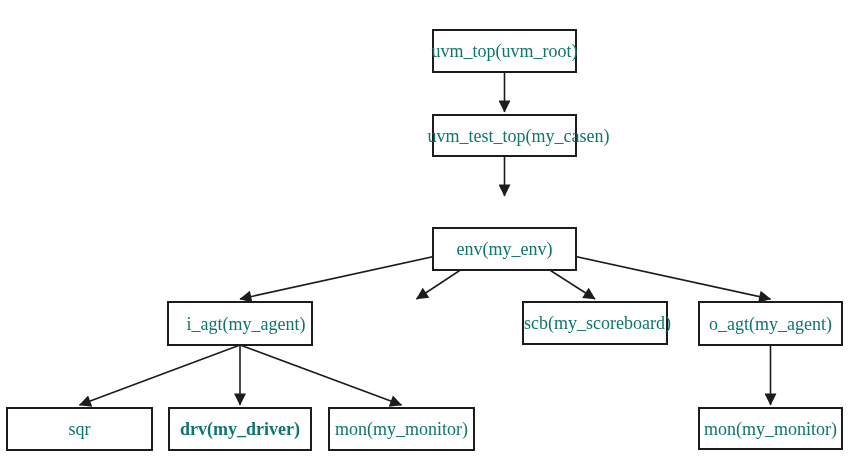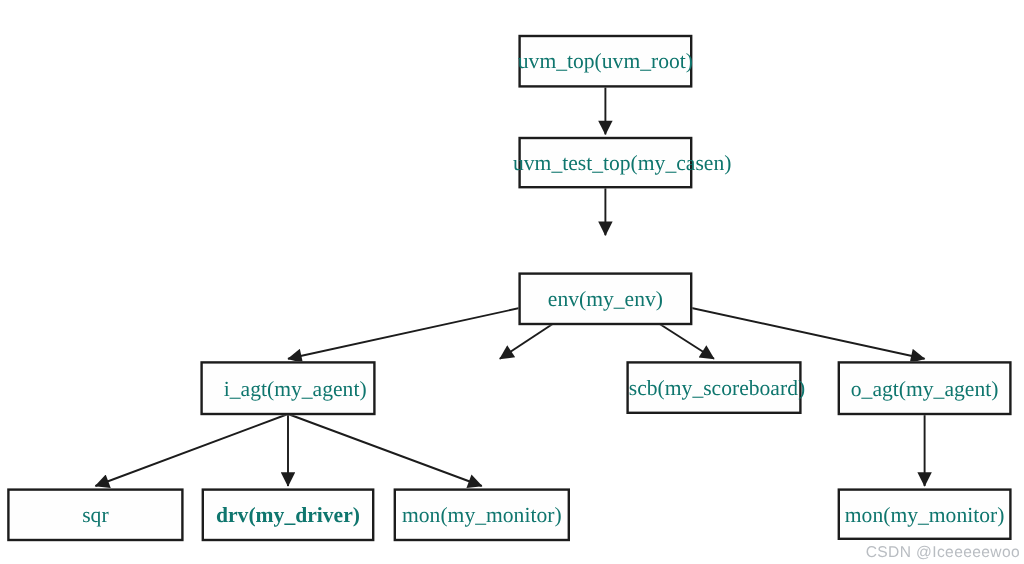--- a/index.html
+++ b/index.html
@@ -131,15 +131,14 @@
   <div class="node" id="n-mon_i">
     <span class="node-name">mon</span>
     <span class="node-type">(my_monitor)</span>
   </div>
 
   <div class="node" id="n-mon_o">
     <span class="node-name">mon</span>
     <span class="node-type">(my_monitor)</span>
   </div>
 
-  <div class="watermark">CSDN @Iceeeeewoo</div>
 
 </div>
 
 </body></html>

